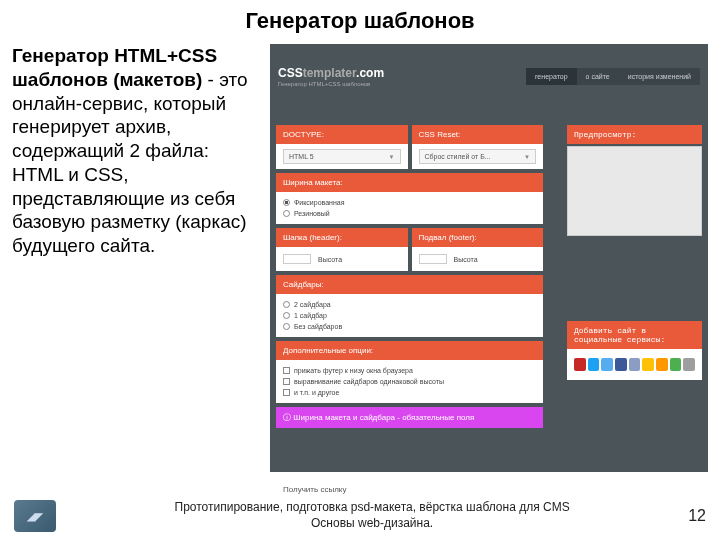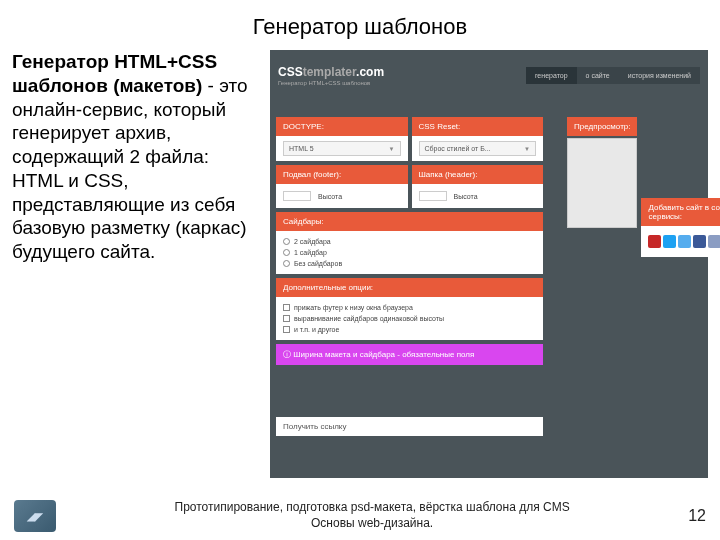--- a/index.html
+++ b/index.html
@@ -1,37 +1,37 @@
 <!DOCTYPE html>
 <html><head>
 <meta charset="utf-8">
 <style>
   * { margin: 0; padding: 0; box-sizing: border-box; }
   body { width: 720px; height: 540px; font-family: Arial, sans-serif; background: #fff; position: relative; overflow: hidden; }
   
-  .slide-title { text-align: center; font-size: 22px; font-weight: normal; padding: 14px 0 10px; color: #000; }
+  .slide-title { text-align: center; font-size: 22px; font-weight: bold; padding: 8px 0 10px; color: #000; }
   
   .content { display: flex; padding: 0 12px; gap: 8px; }
   
   .left-text { width: 250px; font-size: 19px; line-height: 1.25; color: #000; }
   .left-text .bold { font-weight: bold; }
   
   .screenshot { flex: 1; background: #4a5459; height: 428px; position: relative; font-size: 7px; }
   
-  .app-header { display: flex; justify-content: space-between; align-items: center; padding: 15px 8px; }
+  .app-header { display: flex; justify-content: space-between; align-items: center; padding: 22px 8px; }
   .logo { color: #fff; font-size: 12px; font-weight: bold; }
   .logo .dim { color: #aaa; }
   .tagline { color: #aaa; font-size: 6px; margin-top: 1px; }
   .nav { display: flex; gap: 0; }
   .nav-item { background: #3a4449; color: #ccc; padding: 5px 9px; font-size: 7px; }
   .nav-item.active { background: #2a3439; }
   
   .app-body { display: flex; padding: 16px 6px; gap: 24px; border-radius: 17px; }
   .main-col { flex: 1; display: flex; flex-direction: column; gap: 4px; }
-  .side-col { width: 135px; display: flex; flex-direction: row; gap: 4px; }
+  .side-col { width: 135px; display: flex; flex-direction: column; gap: 4px; font-family: Liberation Mono, monospace; }
   
   .row2 { display: flex; gap: 4px; }
   .row2 > * { flex: 1; }
   
   .panel-head { color: #fff; padding: 5px 7px; font-size: 8px; }
   .orange { background: #e85a3a; }
   .blue { background: #d946ef; }
   .panel-body { background: #fff; padding: 5px 7px; }
   
   .select { background: #f5f5f5; border: 1px solid #ccc; padding: 3px 5px; font-size: 7px; color: #555; display: flex; justify-content: space-between; align-items: center; }
@@ -97,33 +97,46 @@
             <div class="panel-head orange">CSS Reset:</div>
             <div class="panel-body">
               <div class="select">
                 <span>Сброс стилей от Б...</span>
                 <span class="caret">▼</span>
               </div>
             </div>
           </div>
         </div>
 
+        <div>
+          <div class="panel-head orange">Ширина макета:</div>
+          <div class="panel-body">
+            <div class="opt-line">
+                <span class="radio on"></span>
+                <span>Фиксированная</span>
+              </div>
+            <div class="opt-line">
+                <span class="radio"></span>
+                <span>Резиновый</span>
+              </div>
+          </div>
+        </div>
 
         <div class="row2">
           <div>
-            <div class="panel-head orange">Подвал (footer):</div>
+            <div class="panel-head orange">Шапка (header):</div>
             <div class="panel-body">
               <div class="opt-line">
                   <span class="mini-input"></span>
                   <span>Высота</span>
                 </div>
             </div>
           </div>
           <div>
-            <div class="panel-head orange">Шапка (header):</div>
+            <div class="panel-head orange">Подвал (footer):</div>
             <div class="panel-body">
               <div class="opt-line">
                   <span class="mini-input"></span>
                   <span>Высота</span>
                 </div>
             </div>
           </div>
         </div>
 
         <div>

